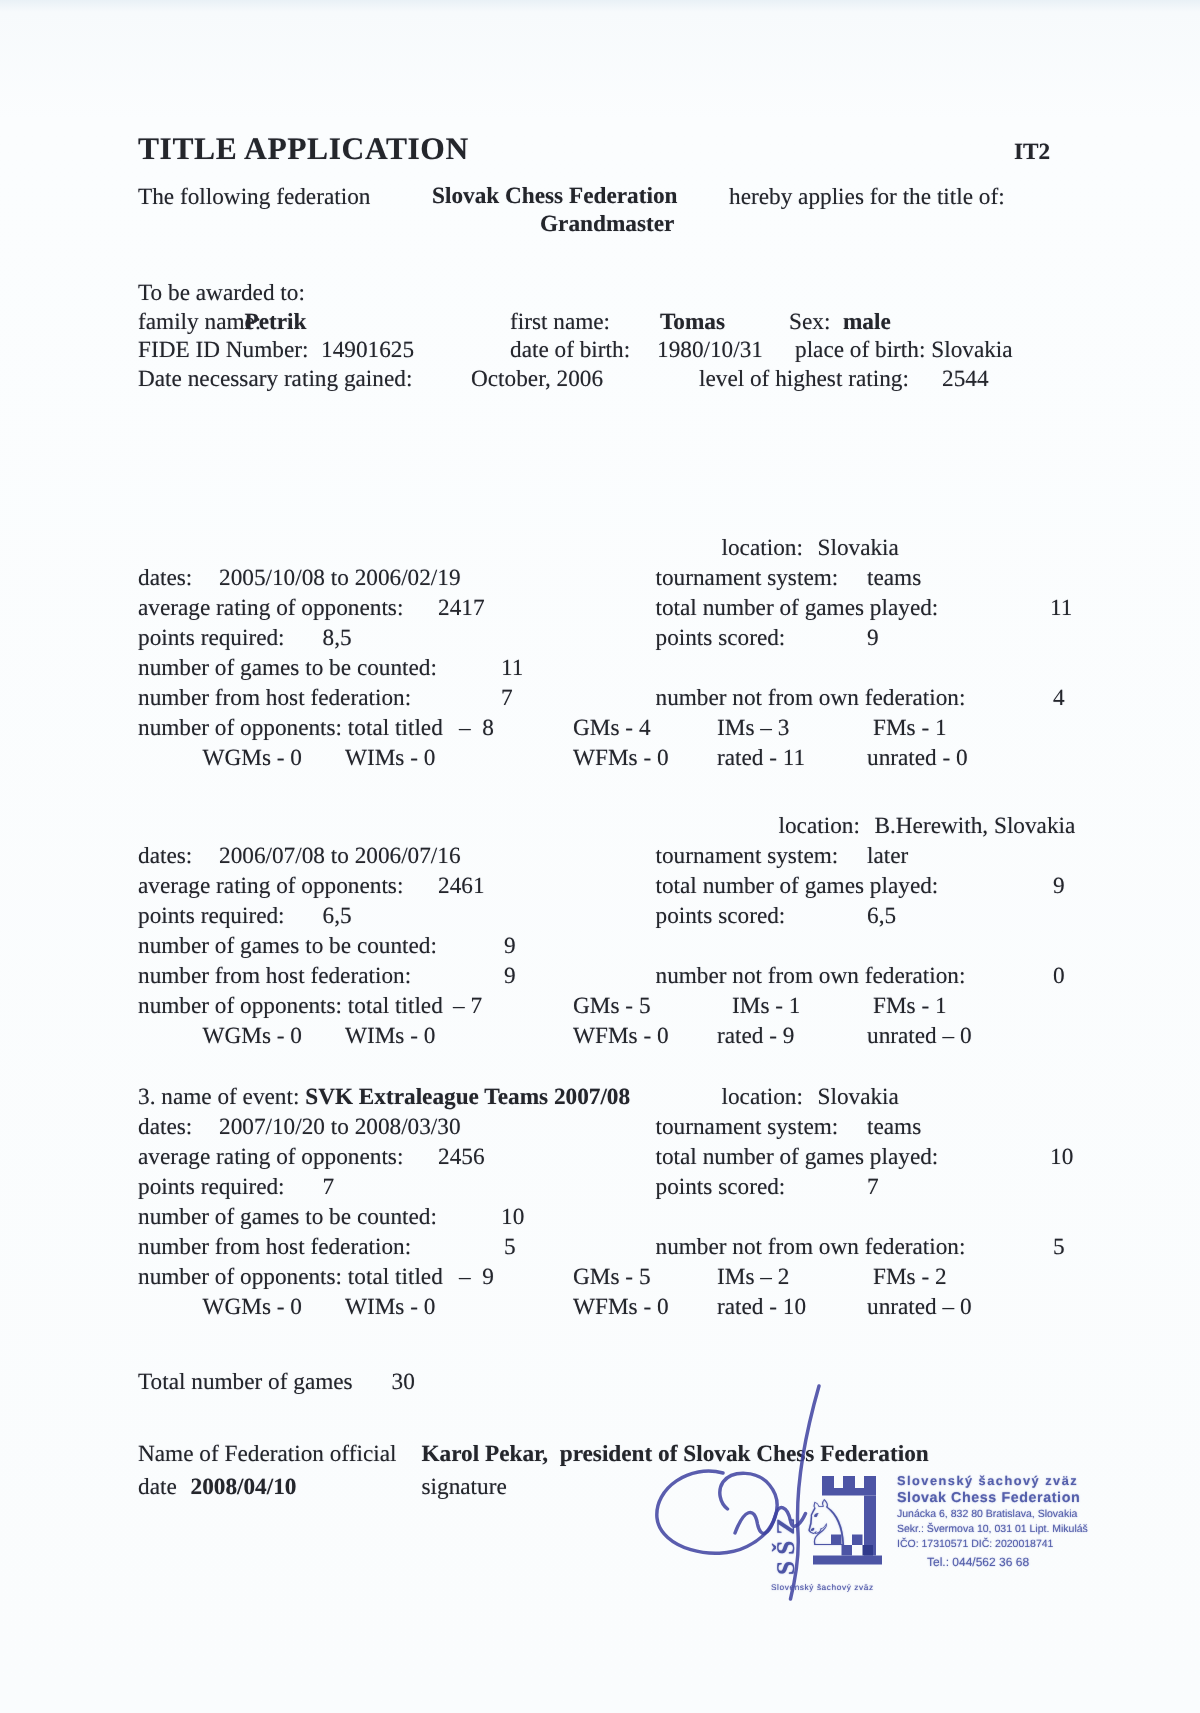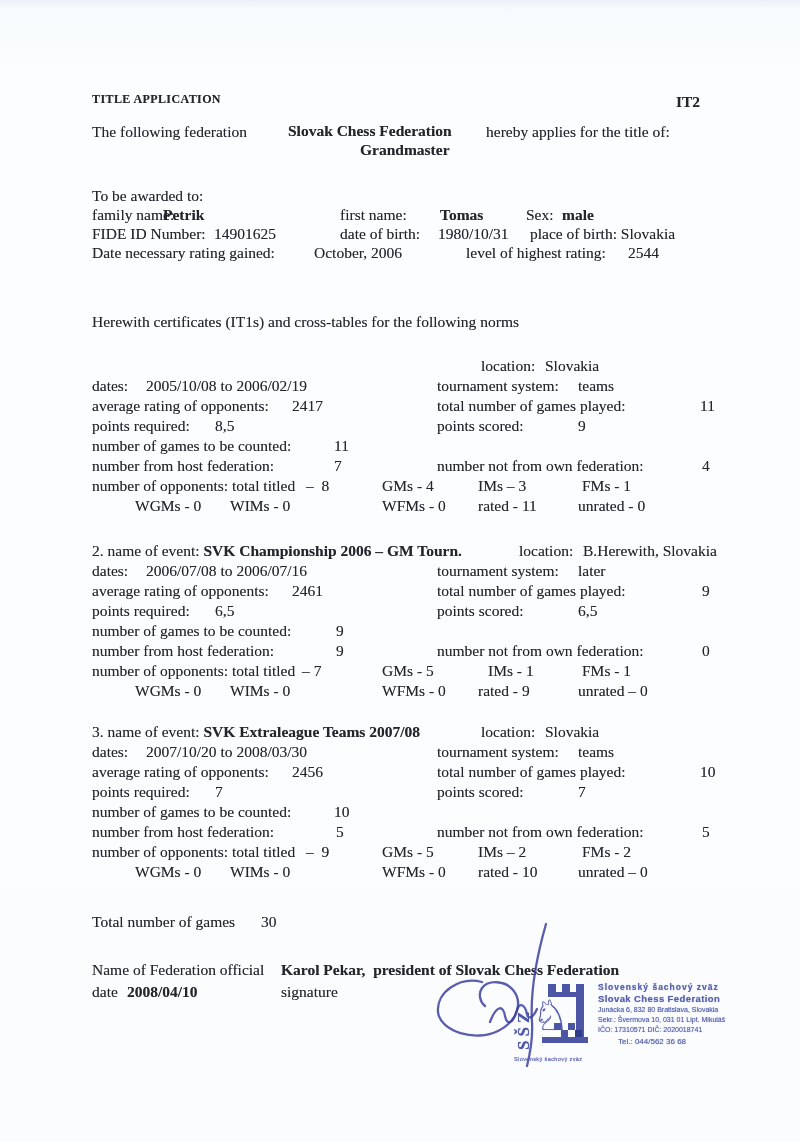--- a/index.html
+++ b/index.html
@@ -10,21 +10,21 @@
     color:#24262b;
   }
   .t{
     position:absolute;white-space:nowrap;
     font-size:15.5px;line-height:19px;
     text-shadow:0 0 0.6px rgba(45,45,75,.45);
   }
   .pre{white-space:pre;}
   .wrap{white-space:normal;width:636px;line-height:20px;}
   b{font-weight:bold;}
-  .title{font-weight:bold;font-size:12px;letter-spacing:.4px;}
+  .title{font-weight:bold;font-size:21px;letter-spacing:.4px;}
   .ev{position:absolute;left:0;width:100%;height:160px;}
   
   .signature{position:absolute;left:424px;top:918px;pointer-events:none;}
   .signature path{fill:none;stroke:#3d41a0;stroke-width:2.3;stroke-linecap:round;opacity:.85;}
   
   .stamp{position:absolute;left:514px;top:982px;width:276px;height:92px;color:#5560ab;font-family:"Liberation Sans", sans-serif;}
   .stamp *{text-shadow:0 0 1px rgba(90,100,185,.65);}
   .stamp-logo{position:absolute;left:0;top:0;width:78px;height:72px;}
   .logo-letters{
     position:absolute;left:0;top:2px;height:66px;
@@ -67,21 +67,20 @@
   <span class="t" style="left:214px;top:224px">14901625</span>
   <span class="t" style="left:340px;top:224px">date of birth:</span>
   <span class="t" style="left:438px;top:224px">1980/10/31</span>
   <span class="t" style="left:530px;top:224px"><span>place of birth:</span> <span>Slovakia</span></span>
 
   <span class="t" style="left:92px;top:243px">Date necessary rating gained:</span>
   <span class="t" style="left:314px;top:243px">October, 2006</span>
   <span class="t" style="left:466px;top:243px">level of highest rating:</span>
   <span class="t" style="left:628px;top:243px">2544</span>
 
-  <span class="t" style="left:92px;top:312px">Herewith certificates (IT1s) and cross-tables for the following norms</span>
 
   <div class="ev" style="top:356px">
     <span class="t" style="left:481px;top:0">location:</span>
     <span class="t" style="left:545px;top:0">Slovakia</span>
 
     <span class="t" style="left:92px;top:20px">dates:</span>
     <span class="t" style="left:146px;top:20px">2005/10/08 to 2006/02/19</span>
     <span class="t" style="left:437px;top:20px">tournament system:</span>
     <span class="t" style="left:578px;top:20px">teams</span>
 
@@ -110,21 +109,20 @@
     <span class="t" style="left:582px;top:120px">FMs - 1</span>
 
     <span class="t" style="left:135px;top:140px">WGMs - 0</span>
     <span class="t" style="left:230px;top:140px">WIMs - 0</span>
     <span class="t" style="left:382px;top:140px">WFMs - 0</span>
     <span class="t" style="left:478px;top:140px">rated - 11</span>
     <span class="t" style="left:578px;top:140px">unrated - 0</span>
   </div>
 
   <div class="ev" style="top:541px">
-    <span class="t" style="left:92px;top:0"><span>2.</span> <span>name of event:</span> <b>SVK Championship 2006 – GM Tourn.</b></span>
     <span class="t" style="left:519px;top:0">location:</span>
     <span class="t" style="left:583px;top:0">B.Herewith, Slovakia</span>
 
     <span class="t" style="left:92px;top:20px">dates:</span>
     <span class="t" style="left:146px;top:20px">2006/07/08 to 2006/07/16</span>
     <span class="t" style="left:437px;top:20px">tournament system:</span>
     <span class="t" style="left:578px;top:20px">later</span>
 
     <span class="t" style="left:92px;top:40px">average rating of opponents:</span>
     <span class="t" style="left:292px;top:40px">2461</span>

